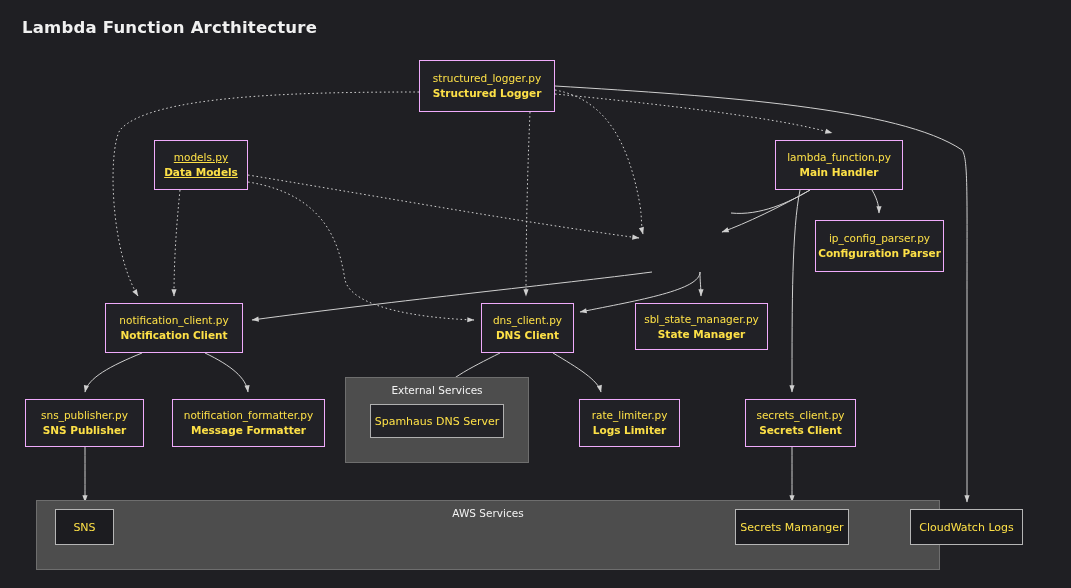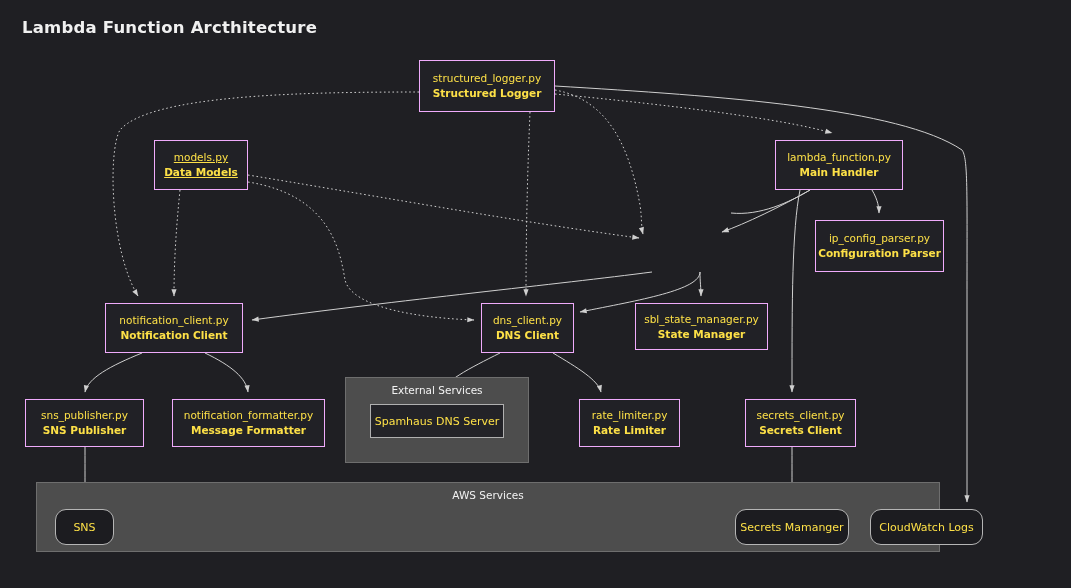--- a/index.html
+++ b/index.html
@@ -33,21 +33,21 @@
     background:#212126;
     border:1px solid #f0abfc;
     box-sizing:border-box;
     display:flex;flex-direction:column;
     align-items:center;justify-content:center;
     color:#fde047;
   }
   .node .l1{font-size:10.5px;line-height:15px;white-space:nowrap;}
   .node .l2{font-size:10.5px;font-weight:bold;line-height:15px;white-space:nowrap;}
   .node.single .l1{font-size:11px;}
-  .node.aws{border-color:#b5b5b5;background:#1c1c20;border-radius:11px;}
+  .node.aws{border-color:#b5b5b5;background:#1c1c20;}
   .node.ext{border-color:#b0b0b0;background:#232328;}
 </style>
 </head>
 <body>
 
 <div id="stage">
 
   <div id="title">Lambda Function Arcthitecture</div>
 
   <svg id="edges">
@@ -84,21 +84,21 @@
       <path d="M553,353 C578,368 598,380 601,392"></path>
 
       <path d="M85,447 C85,470 85,488 85,502"></path>
       <path d="M792,447 C792,470 792,488 792,502"></path>
     </g>
   </svg>
 
   <div class="cluster" style="left:345px;top:377px;width:184px;height:86px;">
     <div class="cluster-label">External Services</div>
   </div>
-  <div class="cluster" style="left:36px;top:482px;width:904px;height:70px;">
+  <div class="cluster" style="left:36px;top:500px;width:904px;height:70px;">
     <div class="cluster-label">AWS Services</div>
   </div>
 
   <div class="node" style="left:419px;top:60px;width:136px;height:52px;">
     <span class="l1">structured_logger.py</span>
     <span class="l2">Structured Logger</span>
   </div>
   <div class="node" style="left:154px;top:140px;width:94px;height:50px;text-decoration:underline;">
     <span class="l1">models.py</span>
     <span class="l2">Data Models</span>
@@ -126,33 +126,33 @@
   <div class="node" style="left:25px;top:399px;width:119px;height:48px;">
     <span class="l1">sns_publisher.py</span>
     <span class="l2">SNS Publisher</span>
   </div>
   <div class="node" style="left:172px;top:399px;width:153px;height:48px;">
     <span class="l1">notification_formatter.py</span>
     <span class="l2">Message Formatter</span>
   </div>
   <div class="node" style="left:551px;top:399px;width:101px;height:48px;margin-left:28px;">
     <span class="l1">rate_limiter.py</span>
-    <span class="l2">Rate Limiter</span>
+    <span class="l2">Logs Limiter</span>
   </div>
   <div class="node" style="left:737px;top:399px;width:111px;height:48px;margin-left:8px;">
     <span class="l1">secrets_client.py</span>
     <span class="l2">Secrets Client</span>
   </div>
 
   <div class="node ext single" style="left:370px;top:404px;width:134px;height:34px;">
     <span class="l1">Spamhaus DNS Server</span>
   </div>
   <div class="node aws single" style="left:55px;top:509px;width:59px;height:36px;">
     <span class="l1">SNS</span>
   </div>
   <div class="node aws single" style="left:735px;top:509px;width:114px;height:36px;">
     <span class="l1">Secrets Mamanger</span>
   </div>
-  <div class="node aws single" style="left:870px;top:509px;width:113px;height:36px;">
+  <div class="node aws single" style="left:910px;top:509px;width:113px;height:36px;">
     <span class="l1">CloudWatch Logs</span>
   </div>
 
 </div>
 
 </body></html>

